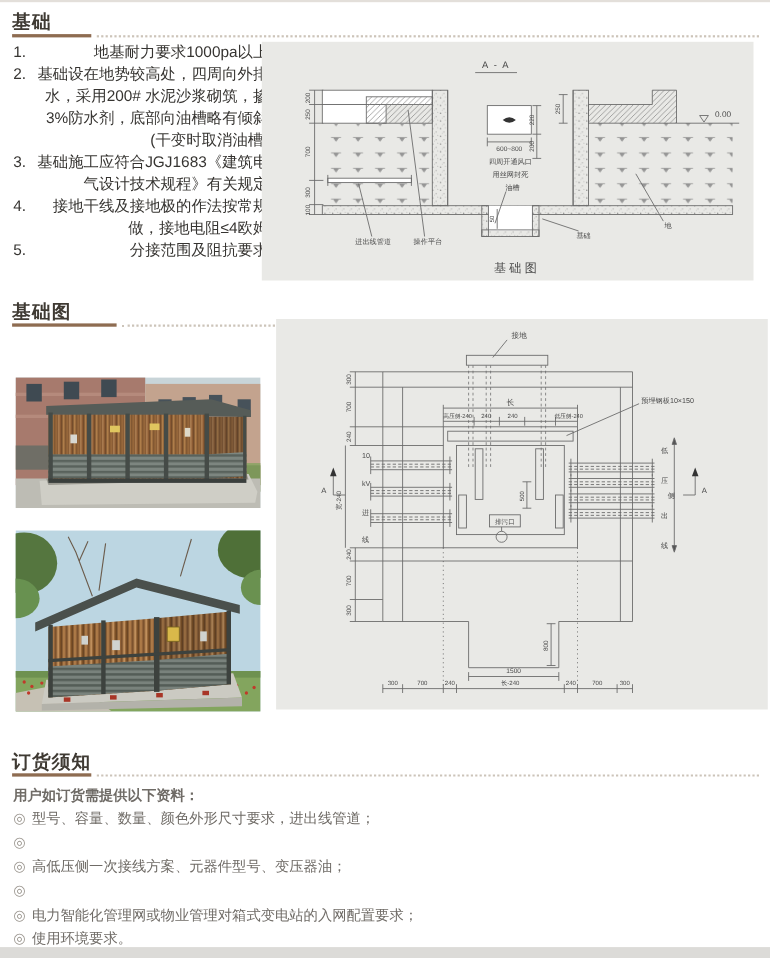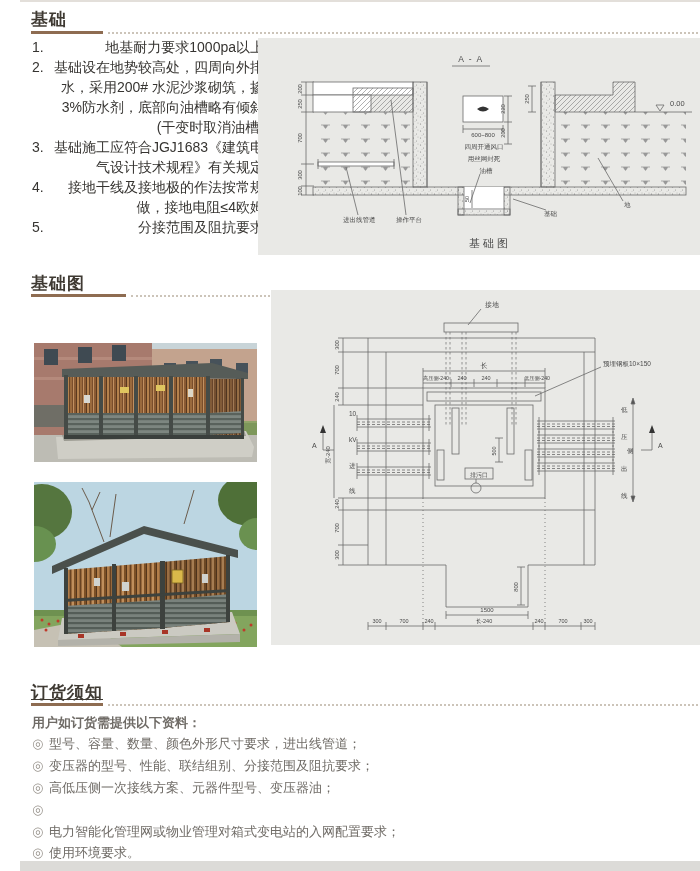--- a/index.html
+++ b/index.html
@@ -1,18 +1,18 @@
 <!DOCTYPE html>
 <html><head>
 <meta charset="utf-8">
 <style>
   html,body{margin:0;padding:0;}
   body{width:700px;height:871px;background:#ffffff;position:relative;overflow:hidden;
        font-family:"Liberation Sans","DejaVu Sans",sans-serif;color:#3a3a3a;}
-  .abs{position:absolute;margin-left:20px;}
+  .abs{position:absolute;}
   .topline{left:0;top:0;width:700px;height:2px;background:#e3dfda;}
   .sec-title{font-size:17px;font-weight:bold;color:#3f3a33;letter-spacing:1px;}
   .rule{display:flex;align-items:flex-end;height:3px;}
   .rule-solid{height:3px;background:#8e6c51;}
   .rule-dots{flex:1;height:0;border-top:2px dotted #ccc4b9;margin-left:5px;margin-bottom:0.5px;}
   .fnd-list{width:232px;font-size:14px;line-height:20px;color:#363431;font-weight:500;}
   .fnd-item{display:flex;}
   .fnd-item .num{width:19px;flex:none;}
   .fnd-item .txt{flex:1;text-align:right;}
   .panel{background:#e9e9e6;}
@@ -468,34 +468,33 @@
   <text x="106" y="333" font-size="5.5" text-anchor="middle">300</text>
   <text x="133" y="333" font-size="5.5" text-anchor="middle">700</text>
   <text x="158" y="333" font-size="5.5" text-anchor="middle">240</text>
   <text x="213" y="333" font-size="5.5" text-anchor="middle">长-240</text>
   <text x="268" y="333" font-size="5.5" text-anchor="middle">240</text>
   <text x="292" y="333" font-size="5.5" text-anchor="middle">700</text>
   <text x="317" y="333" font-size="5.5" text-anchor="middle">300</text>
 </svg>
 </div>
 
-<div class="abs sec-title" style="left:11px;top:681px;text-decoration:underline;">订货须知</div>
+<div class="abs sec-title" style="left:11px;top:681px;">订货须知</div>
 <div class="abs rule" style="left:11px;top:703px;width:679px;">
   <div class="rule-solid" style="width:72px;"></div>
   <div class="rule-dots"></div>
 </div>
 <div class="abs order-intro" style="left:12px;top:714px;">用户如订货需提供以下资料：</div>
 <div class="abs" style="left:12px;top:737px;width:660px;">
   <div class="o-item">
       <span class="o-dot">◎</span>
       <span>型号、容量、数量、颜色外形尺寸要求，进出线管道；</span>
     </div>
   <div class="o-item">
       <span class="o-dot">◎</span>
-      <span>变压器的型号、性能、联结组别、分接范围及阻抗要求；</span>
     </div>
   <div class="o-item">
       <span class="o-dot">◎</span>
       <span>高低压侧一次接线方案、元器件型号、变压器油；</span>
     </div>
   <div class="o-item">
       <span class="o-dot">◎</span>
     </div>
   <div class="o-item">
       <span class="o-dot">◎</span>

